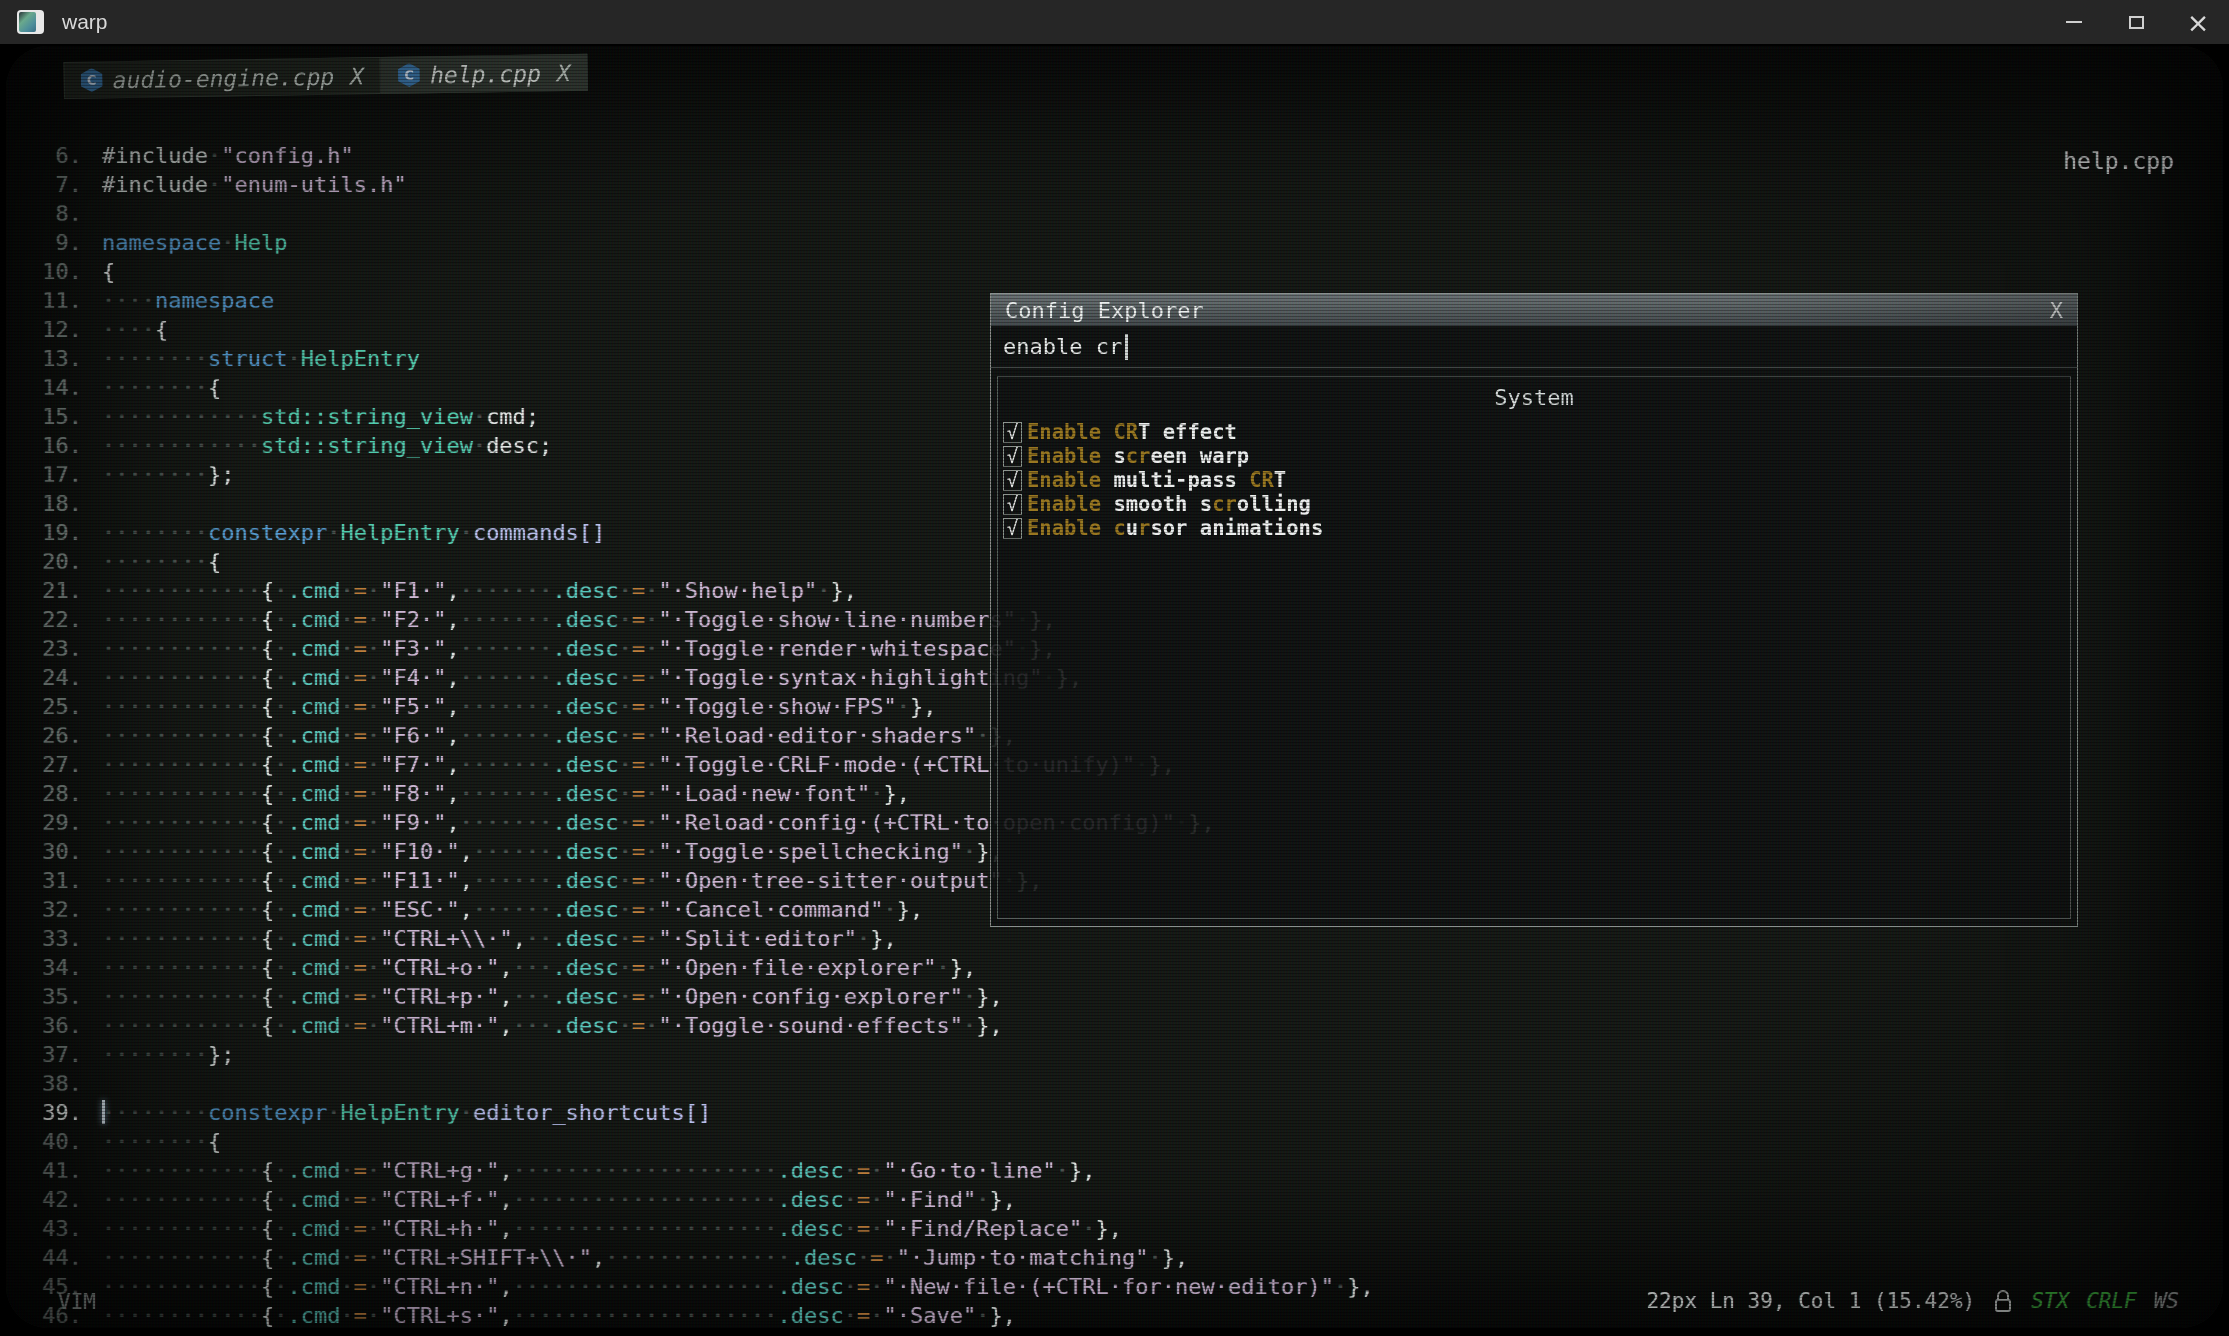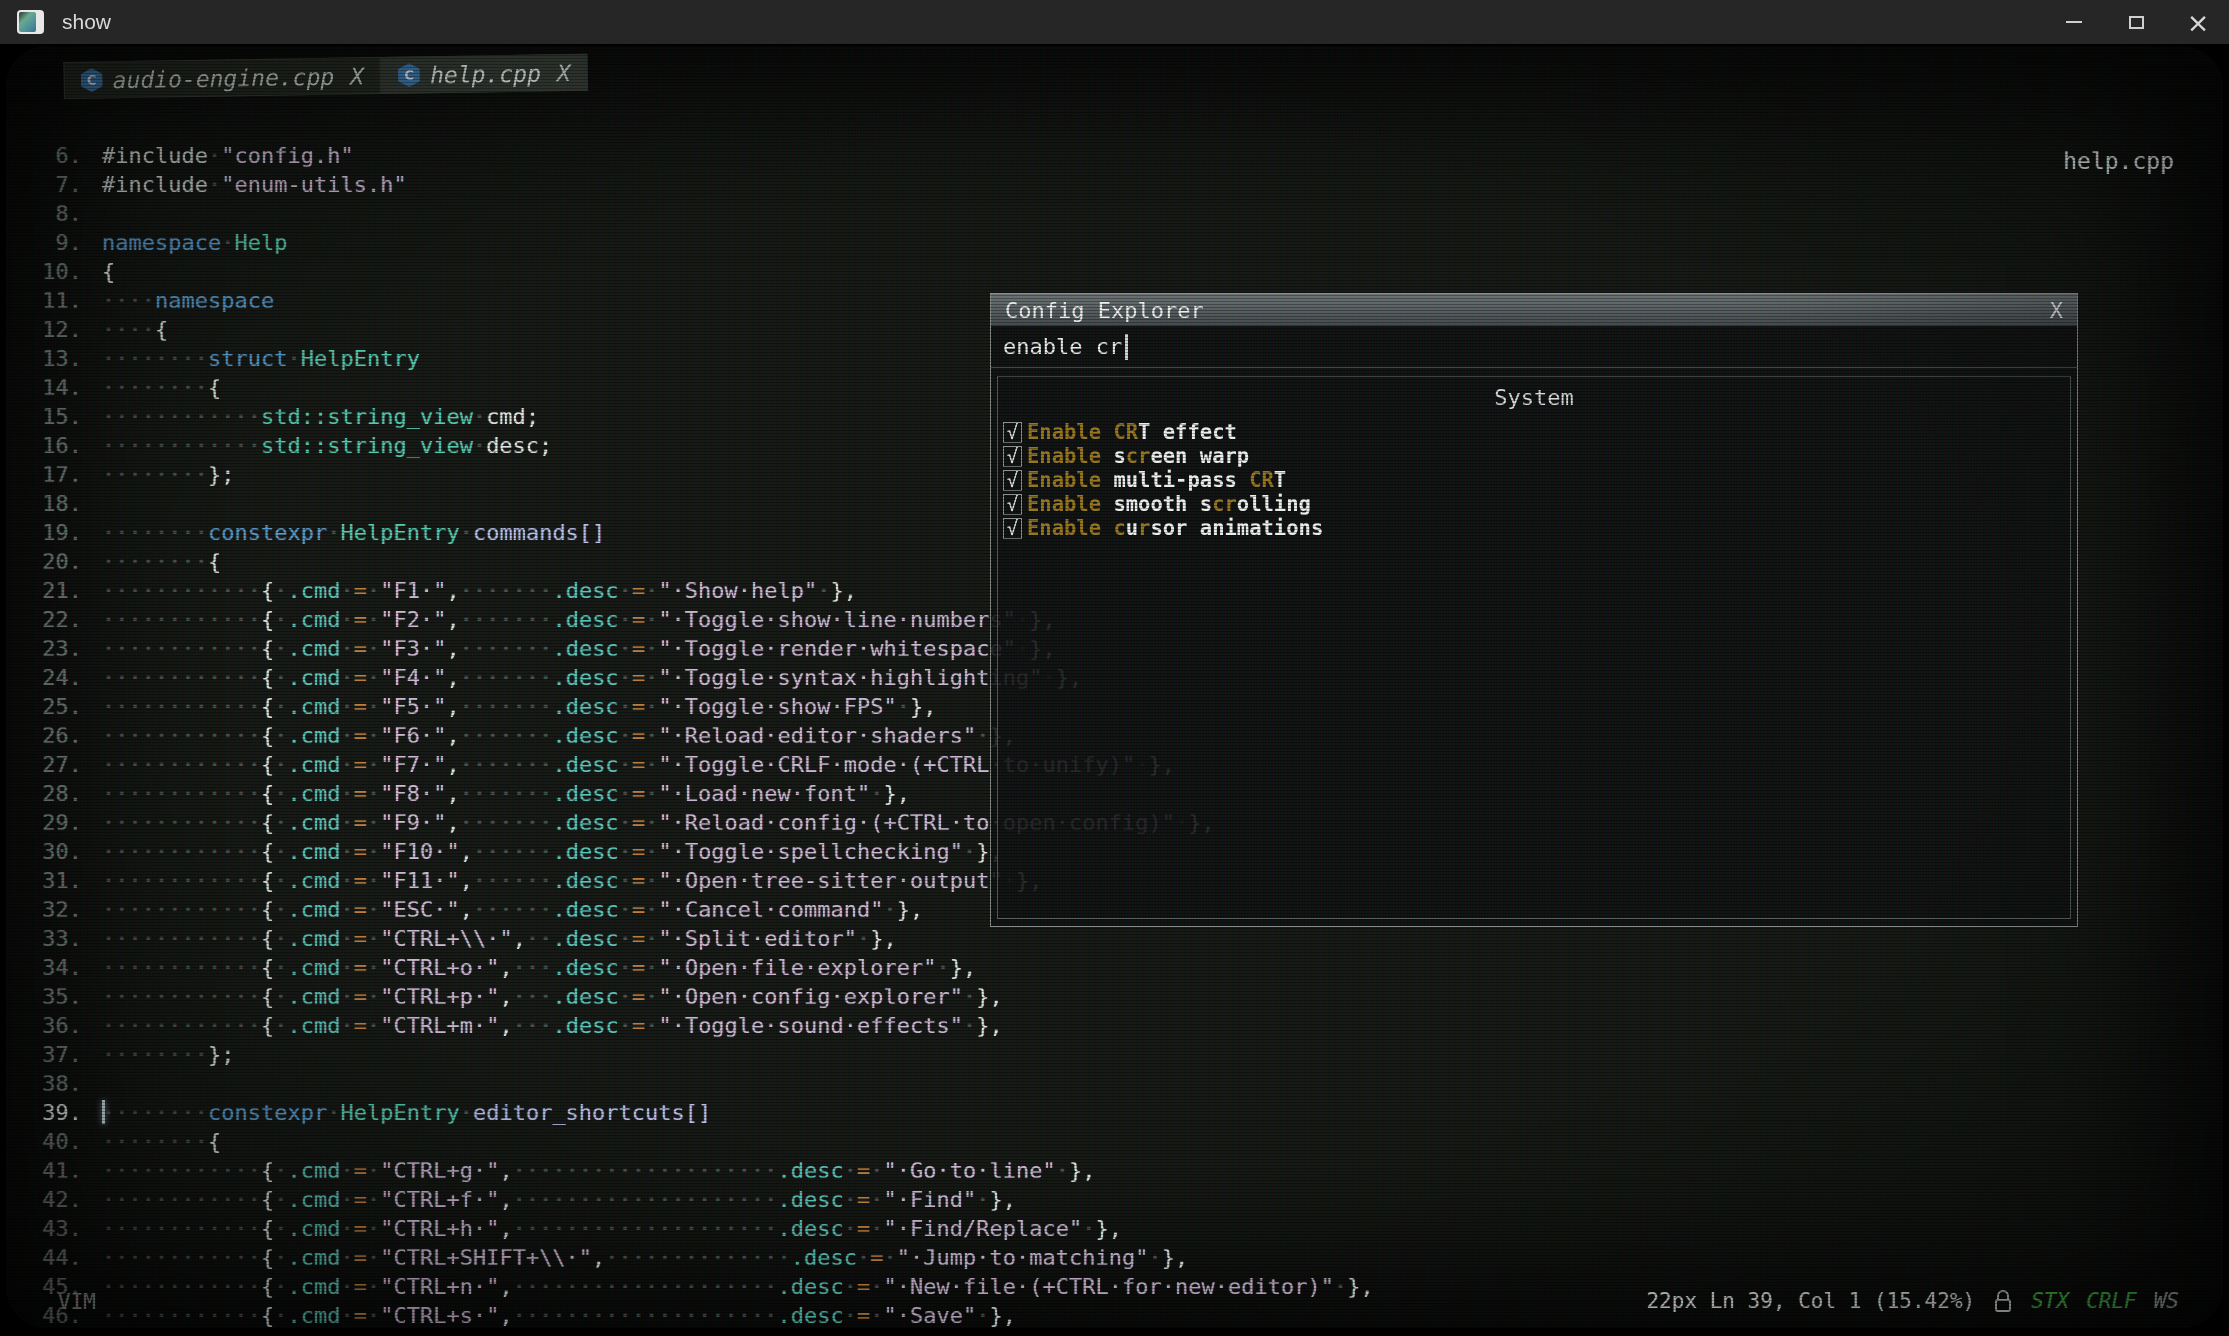--- a/index.html
+++ b/index.html
@@ -93,21 +93,21 @@
 </style>
 </head>
 <body>
 
 <div>
 
   <div class="titlebar">
     <span class="app-icon">
         <span class="app-icon-inner"></span>
       </span>
-    <span class="win-title">show</span>
+    <span class="win-title">warp</span>
     <div class="win-controls">
       <button class="wc">
           <span class="bar"></span>
         </button>
       <button class="wc">
           <span class="box"></span>
         </button>
       <button class="wc close-x">
           <span>×</span>
         </button>

